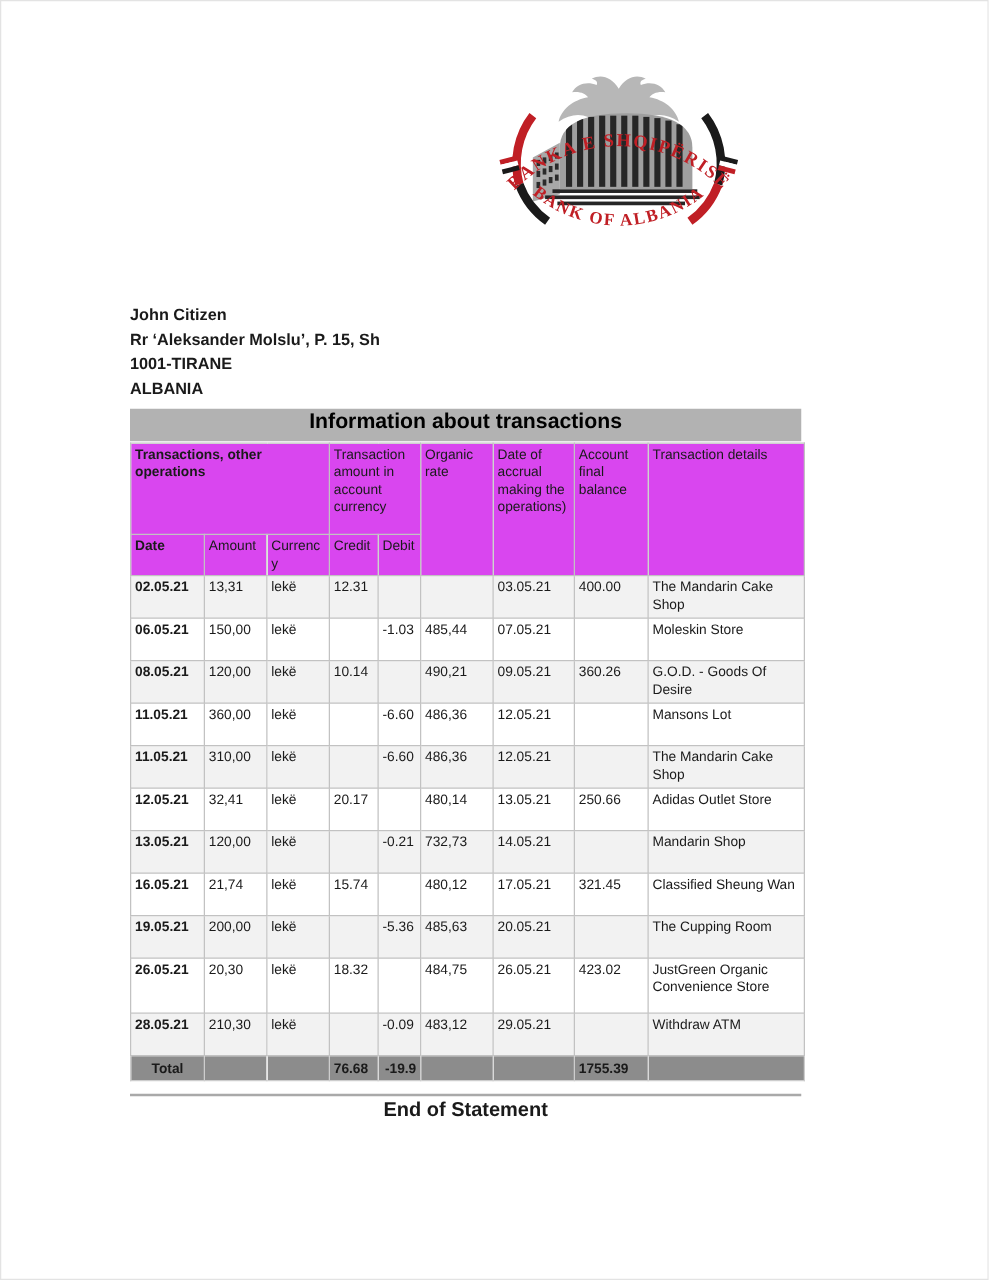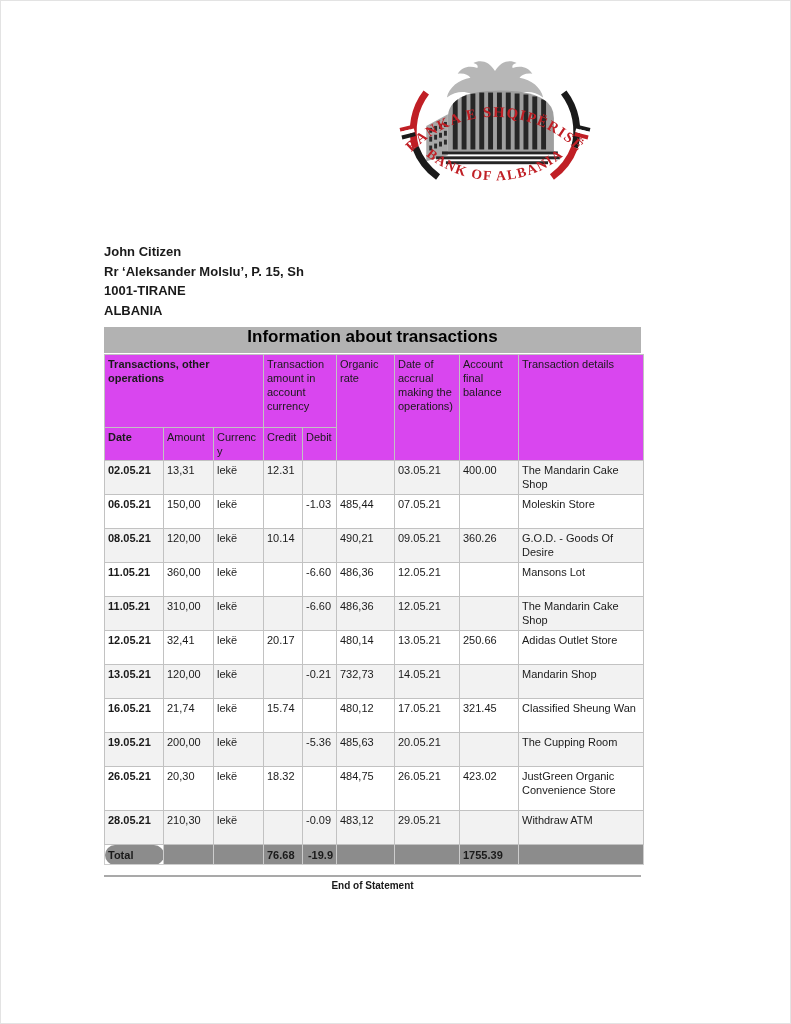--- a/index.html
+++ b/index.html
@@ -30,27 +30,27 @@
   table.tx thead tr.h1{height:73px;}
   table.tx thead tr.h2{height:19px;}
   table.tx tbody tr{height:34px;}
   table.tx tbody tr.tall{height:44px;}
   table.tx tbody tr:nth-child(odd){background:#f2f2f2;}
   table.tx tbody tr:nth-child(even){background:#ffffff;}
   td.cd{font-weight:bold;}
   td.num-r{text-align:left;}
   table.tx tfoot tr{height:20px;}
   table.tx tfoot td{background:#8c8c8c;font-weight:bold;border:1px solid #cdcdcd;vertical-align:middle;}
-  table.tx tfoot td.lbl{text-align:left;border-radius:10px;}
+  table.tx tfoot td.lbl{text-align:center;}
   table.tx tfoot td.num-l{text-align:right;}
 
   
   .footer-line{position:absolute;left:103px;top:874px;width:537px;border-top:2px solid #a9a9a9;}
   .footer-text{position:absolute;left:103px;top:879px;width:537px;text-align:center;
-               font-size:10px;font-weight:bold;}
+               font-size:16px;font-weight:bold;}
 </style>
 </head>
 <body>
 
 <div class="page">
 
   <svg class="logo" viewBox="0 0 220 130">
 
     <path d="M110 14 C104 4 95 2 88 6 C92 7 93 9 92 11 C84 8 76 10 72 17 C78 16 83 18 85 21 C73 23 63 31 61 41 C69 35 78 34 85 37 C80 43 79 49 82 54 C86 47 93 43 99 42 L99 52 C95 56 94 60 96 64 L110 57 L124 64 C126 60 125 56 121 52 L121 42 C127 43 134 47 138 54 C141 49 140 43 135 37 C142 34 151 35 159 41 C157 31 147 23 135 21 C137 18 142 16 148 17 C144 10 136 8 128 11 C127 9 128 7 132 6 C125 2 116 4 110 14 Z" fill="#b7b7b7"></path>
 

